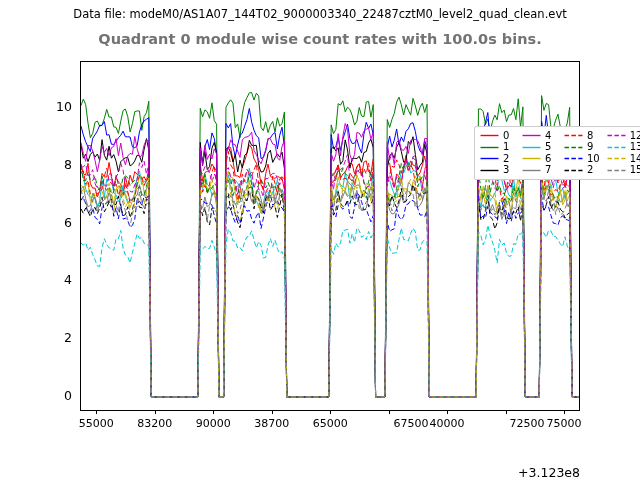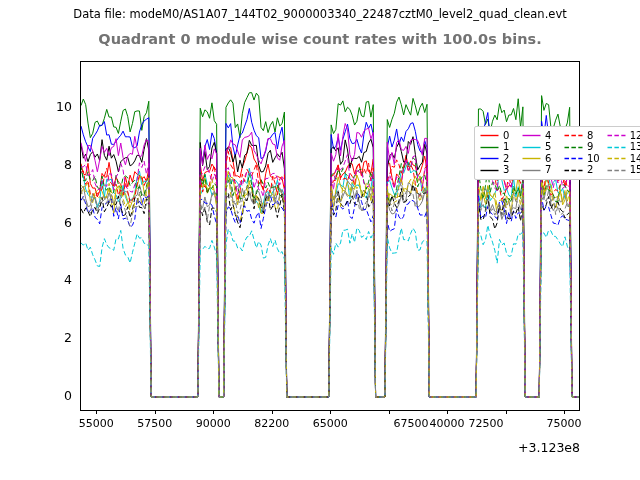--- a/index.html
+++ b/index.html
@@ -101,21 +101,21 @@
     top: 7px;
     width: 80px;
     margin-left: -40px;
     text-align: center;
     font-size: 11px;
     color: #000000;
   }
   #x-offset-label {
     position: absolute;
     left: 440px;
-    top: 440px;
+    top: 465px;
     width: 140px;
     text-align: right;
     font-size: 12.5px;
     color: #000000;
   }
   #legend-box {
     position: absolute;
     left: 393px;
     top: 64px;
     padding: 3px 5px 3px 5px;
@@ -326,32 +326,32 @@
             <span class="legend-text">15</span>
           </div>
         </div>
     </div>
   </div>
 
   <div id="xtick-layer">
       <div class="xtick-mark" style="left: 16.3662px;"></div>
       <div class="xtick-label" style="left: 16.3662px;">55000</div>
       <div class="xtick-mark" style="left: 74.8169px;"></div>
-      <div class="xtick-label" style="left: 74.8169px;">57500</div>
+      <div class="xtick-label" style="left: 74.8169px;">83200</div>
       <div class="xtick-mark" style="left: 133.268px;"></div>
       <div class="xtick-label" style="left: 133.268px;">90000</div>
       <div class="xtick-mark" style="left: 191.718px;"></div>
-      <div class="xtick-label" style="left: 191.718px;">82200</div>
+      <div class="xtick-label" style="left: 191.718px;">38700</div>
       <div class="xtick-mark" style="left: 250.169px;"></div>
       <div class="xtick-label" style="left: 250.169px;">65000</div>
       <div class="xtick-mark" style="left: 308.62px;"></div>
       <div class="xtick-label" style="left: 308.62px; text-align: right;">67500</div>
       <div class="xtick-mark" style="left: 367.07px;"></div>
       <div class="xtick-label" style="left: 367.07px;">40000</div>
       <div class="xtick-mark" style="left: 425.521px;"></div>
-      <div class="xtick-label" style="left: 406px;">72500</div>
+      <div class="xtick-label" style="left: 447px;">72500</div>
       <div class="xtick-mark" style="left: 483.972px;"></div>
       <div class="xtick-label" style="left: 483.972px;">75000</div>
     </div>
 
   <div id="x-offset-label">+3.123e8</div>
 
 </div>
 
 </body></html>

